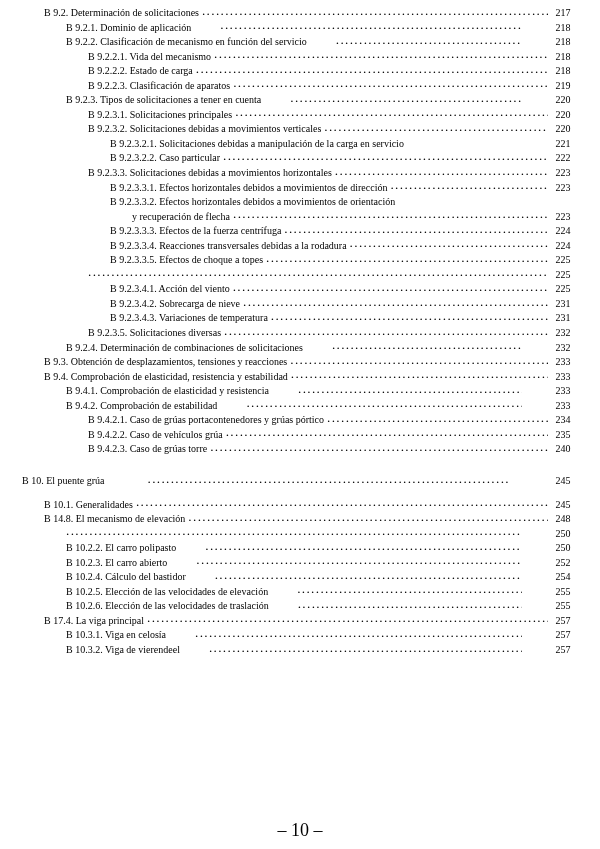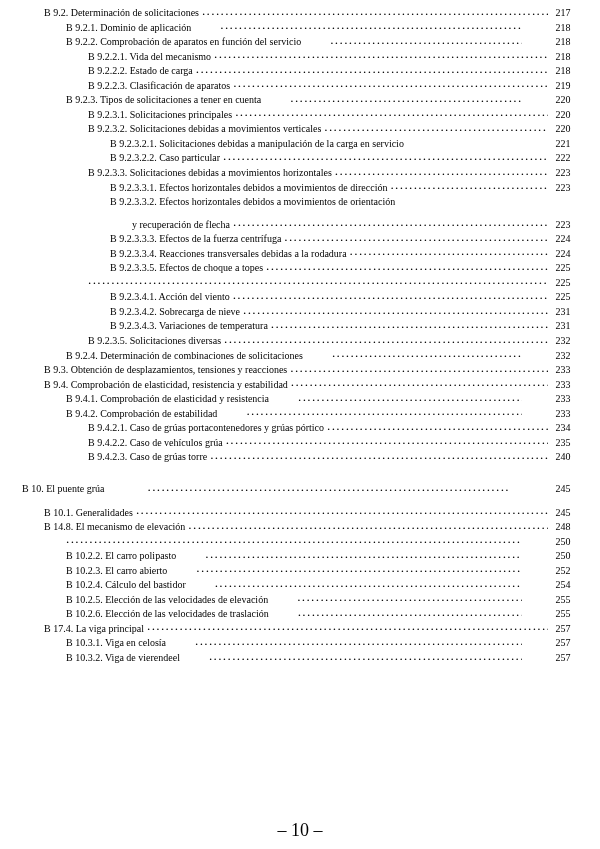--- a/index.html
+++ b/index.html
@@ -60,21 +60,21 @@
     min-width: 22px;
   }
   .entry.nodots .dots::after { content: ""; }
 
   
   .lvl0 { padding-left: 0px; gap: 40px; }
   .lvl1 { padding-left: 22px; }
   .lvl2 { padding-left: 44px; gap: 26px; }
   .lvl3 { padding-left: 66px; }
   .lvl4 { padding-left: 88px; }
-  .lvl5 { padding-left: 110px; margin-top: 8px; }
+  .lvl5 { padding-left: 110px; }
 
   .spacer-lg { height: 17px; }
   .spacer-sm { height: 9px; }
 
   .footer {
     position: absolute;
     left: 0;
     right: 0;
     bottom: 8px;
     text-align: center;
@@ -91,21 +91,21 @@
         <span class="label">B 9.2. Determinación de solicitaciones</span>
         <span class="dots"></span>
         <span class="page-num">217</span>
       </div>
       <div class="entry lvl2">
         <span class="label">B 9.2.1. Dominio de aplicación</span>
         <span class="dots"></span>
         <span class="page-num">218</span>
       </div>
       <div class="entry lvl2">
-        <span class="label">B 9.2.2. Comprobación de aparatos en función del servicio</span>
+        <span class="label">B 9.2.2. Clasificación de mecanismo en función del servicio</span>
         <span class="dots"></span>
         <span class="page-num">218</span>
       </div>
       <div class="entry lvl3">
         <span class="label">B 9.2.2.1. Vida del mecanismo</span>
         <span class="dots"></span>
         <span class="page-num">218</span>
       </div>
       <div class="entry lvl3">
         <span class="label">B 9.2.2.2. Estado de carga</span>

